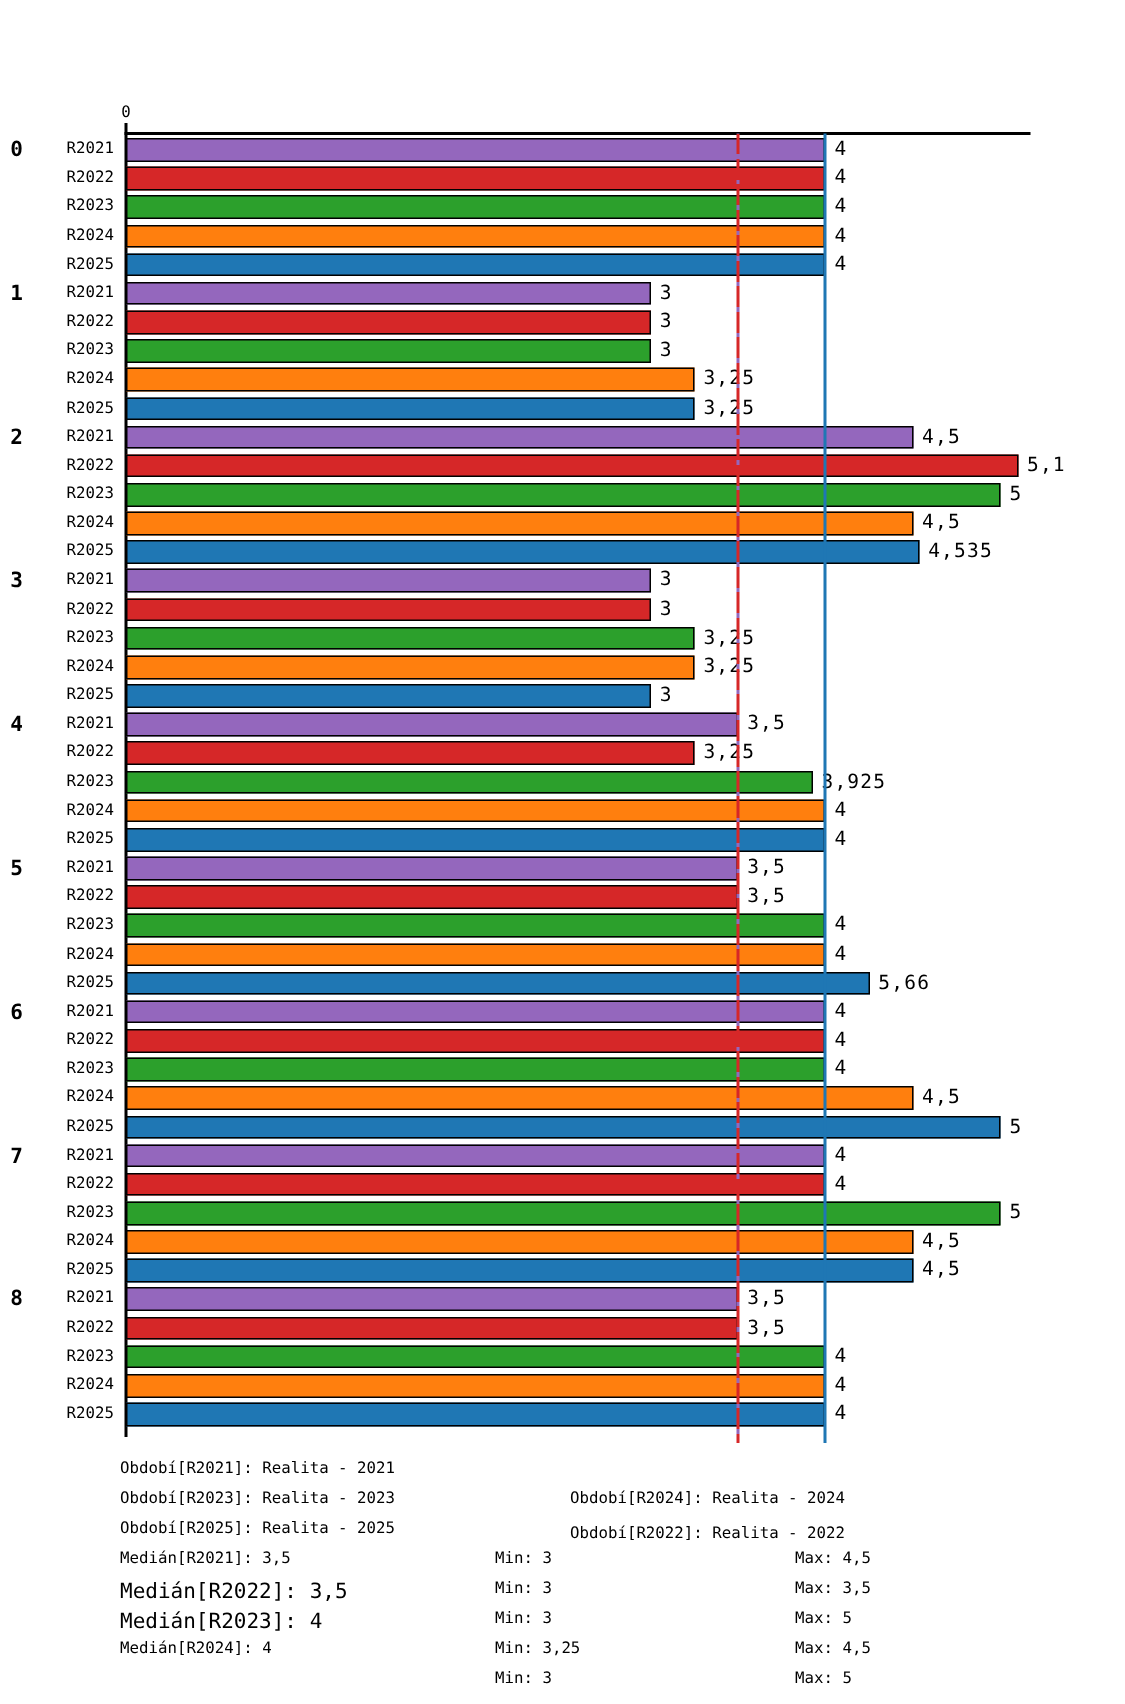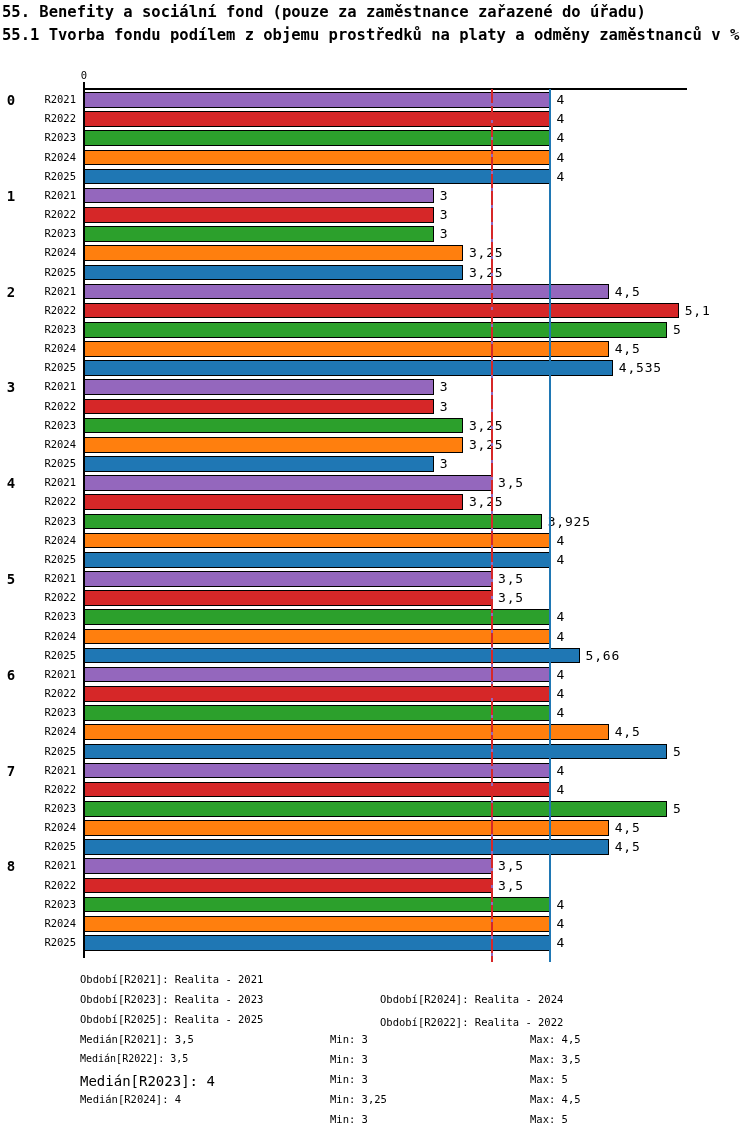--- a/index.html
+++ b/index.html
@@ -14,22 +14,20 @@
   #plot, #legend { position:absolute; left:0; top:0; width:750px; height:1136px; }
   .zero { position:absolute; left:74px; top:69px; width:20px; text-align:center; font-size:10.5px; }
   .axis { position:absolute; left:83px; top:82px; width:2px; height:876px; background:#000; }
   .topline { position:absolute; left:83px; top:88px; width:604px; height:2px; background:#000; }
   .abs { position:absolute; white-space:nowrap; }
 </style>
 </head>
 <body>
 
 <div id="page">
-  <div class="t1">55. Benefity a sociální fond (pouze za zaměstnance zařazené do úřadu)</div>
-  <div class="t2">55.1 Tvorba fondu podílem z objemu prostředků na platy a odměny zaměstnanců v %</div>
 
   <div id="plot">
     <div class="zero">0</div>
     <div class="axis"></div>
     <div class="topline"></div>
   <div class="abs" style="left: 2px; top: 92px; width: 18px; height: 16px; line-height: 16px; text-align: center; font-size: 14px; font-weight: bold;">0</div>
       <div class="abs" style="left: 28px; top: 92px; width: 48px; height: 15.5px; line-height: 15.5px; text-align: right; font-size: 10.5px;">R2021</div>
       <div class="abs" style="left: 84px; top: 92px; width: 466.4px; height: 15.5px; box-sizing: border-box; border: 1.5px solid rgb(0, 0, 0); background: rgb(148, 103, 189);"></div>
       <div class="abs" style="left: 556.4px; top: 92px; height: 15.5px; line-height: 15.5px; font-size: 13px; letter-spacing: 0.8px;">4</div>
       <div class="abs" style="left: 28px; top: 111.2px; width: 48px; height: 15.5px; line-height: 15.5px; text-align: right; font-size: 10.5px;">R2022</div>
@@ -178,21 +176,21 @@
 
   <div id="legend">
       <div class="abs" style="left: 80px; top: 973px; font-size: 10.5px;">Období[R2021]: Realita - 2021</div>
       <div class="abs" style="left: 380px; top: 973px; font-size: 10.5px; margin-top: 43px;">Období[R2022]: Realita - 2022</div>
       <div class="abs" style="left: 80px; top: 993px; font-size: 10.5px;">Období[R2023]: Realita - 2023</div>
       <div class="abs" style="left: 380px; top: 993px; font-size: 10.5px;">Období[R2024]: Realita - 2024</div>
       <div class="abs" style="left: 80px; top: 1013px; font-size: 10.5px;">Období[R2025]: Realita - 2025</div>
       <div class="abs" style="left: 80px; top: 1033px; font-size: 10.5px;">Medián[R2021]: 3,5</div>
       <div class="abs" style="left: 330px; top: 1033px; font-size: 10.5px;">Min: 3</div>
       <div class="abs" style="left: 530px; top: 1033px; font-size: 10.5px;">Max: 4,5</div>
-      <div class="abs" style="left: 80px; top: 1053px; font-size: 10px;">Medián[R2022]: 3,5</div>
+      <div class="abs" style="left: 80px; top: 1053px; font-size: 14px;">Medián[R2022]: 3,5</div>
       <div class="abs" style="left: 330px; top: 1053px; font-size: 10.5px;">Min: 3</div>
       <div class="abs" style="left: 530px; top: 1053px; font-size: 10.5px;">Max: 3,5</div>
       <div class="abs" style="left: 80px; top: 1073px; font-size: 14px;">Medián[R2023]: 4</div>
       <div class="abs" style="left: 330px; top: 1073px; font-size: 10.5px;">Min: 3</div>
       <div class="abs" style="left: 530px; top: 1073px; font-size: 10.5px;">Max: 5</div>
       <div class="abs" style="left: 80px; top: 1093px; font-size: 10.5px;">Medián[R2024]: 4</div>
       <div class="abs" style="left: 330px; top: 1093px; font-size: 10.5px;">Min: 3,25</div>
       <div class="abs" style="left: 530px; top: 1093px; font-size: 10.5px;">Max: 4,5</div>
       <div class="abs" style="left: 80px; top: 1113px; font-size: 10.5px; margin-top: 48px;">Medián[R2025]: 4</div>
       <div class="abs" style="left: 330px; top: 1113px; font-size: 10.5px;">Min: 3</div>

